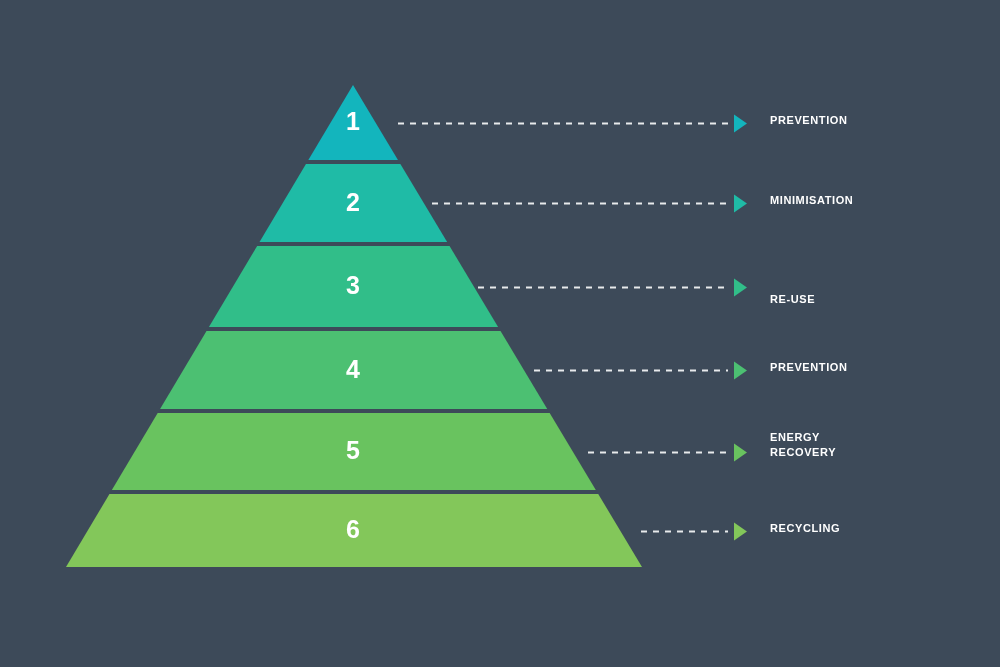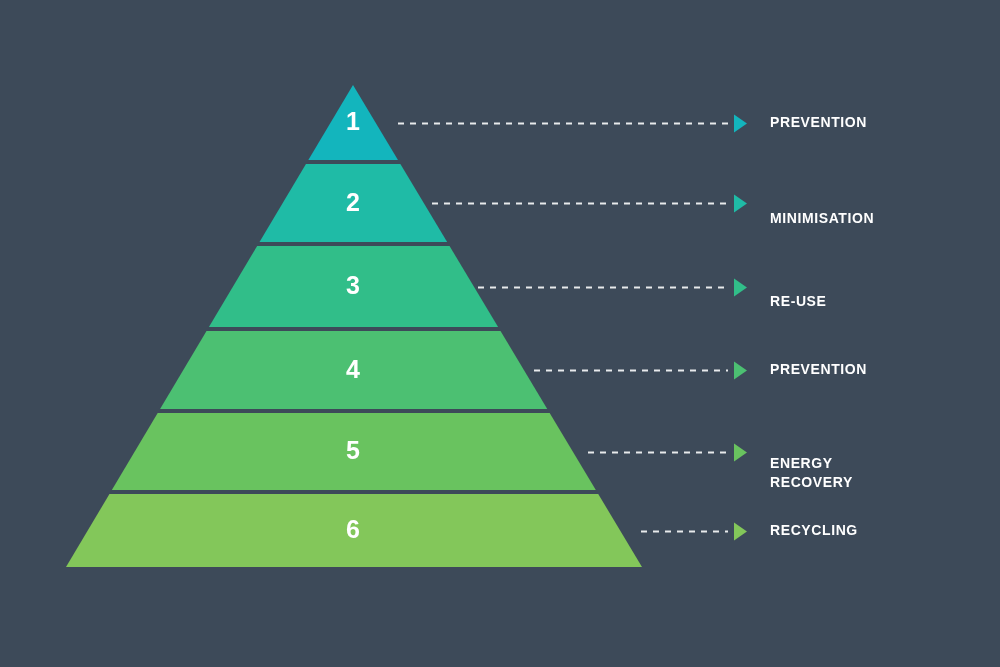--- a/index.html
+++ b/index.html
@@ -44,21 +44,21 @@
     stroke-dasharray: 6 6;
     stroke-linecap: butt;
     fill: none;
   }
   .label-group {
     position: absolute;
     left: 770px;
     color: #ffffff;
     font-family: "Liberation Sans", sans-serif;
     font-weight: bold;
-    font-size: 14px;
+    font-size: 11px;
     letter-spacing: 0.6px;
     line-height: 1.42;
     white-space: pre-line;
   }
 </style>
 </head>
 <body>
 
 <div id="stage">
 
@@ -92,21 +92,21 @@
         <polygon points="734,194.5 747,203.5 734,212.5" fill="#1fbba6"></polygon>
         <polygon points="734,278.5 747,287.5 734,296.5" fill="#31be89"></polygon>
         <polygon points="734,361.5 747,370.5 734,379.5" fill="#4cc072"></polygon>
         <polygon points="734,443.5 747,452.5 734,461.5" fill="#69c35f"></polygon>
         <polygon points="734,522.5 747,531.5 734,540.5" fill="#83c75a"></polygon>
       </g>
   </svg>
 
   <div id="labels">
       <div class="label-group" style="top: 112.5px;">PREVENTION</div>
-      <div class="label-group" style="top: 192.5px; margin-top: 16px;">MINIMISATION</div>
+      <div class="label-group" style="top: 192.5px;">MINIMISATION</div>
       <div class="label-group" style="top: 292px;">RE-USE</div>
       <div class="label-group" style="top: 359.5px;">PREVENTION</div>
-      <div class="label-group" style="top: 429.5px; margin-top: 24px;">ENERGY
+      <div class="label-group" style="top: 429.5px;">ENERGY
 RECOVERY</div>
       <div class="label-group" style="top: 520.5px;">RECYCLING</div>
     </div>
 
 </div>
 
 </body></html>

